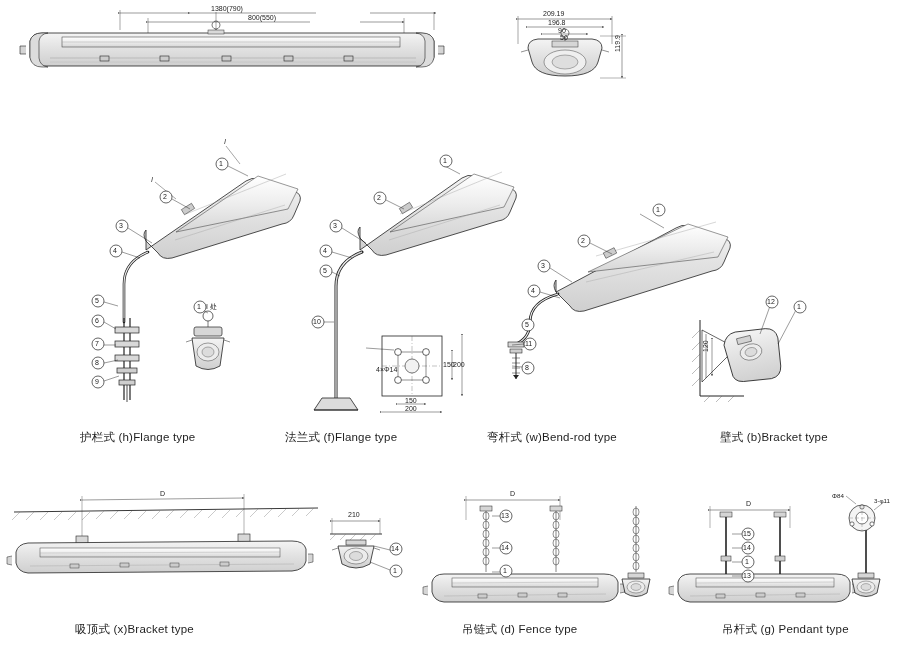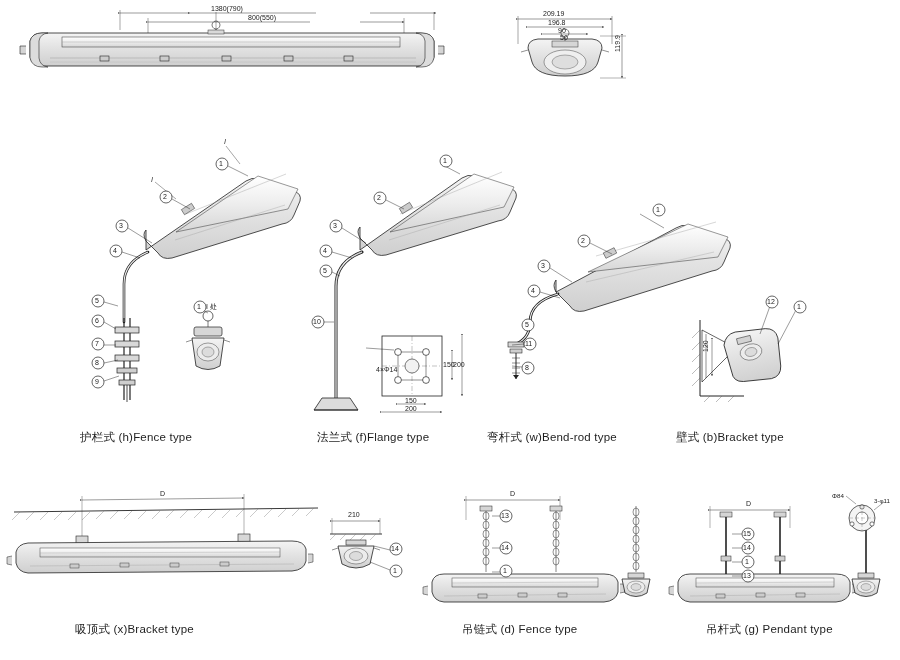--- a/index.html
+++ b/index.html
@@ -554,21 +554,21 @@
 
   <div class="lbl" style="left:702px;top:352px;transform:rotate(-90deg);transform-origin:left top;">120</div>
 
   <div class="lbl" style="left:160px;top:490px;">D</div>
   <div class="lbl" style="left:348px;top:511px;">210</div>
   <div class="lbl" style="left:510px;top:490px;">D</div>
   <div class="lbl" style="left:746px;top:500px;">D</div>
   <div class="lbl sm" style="left:832px;top:492px;">Φ84</div>
   <div class="lbl sm" style="left:874px;top:497px;">3-φ11</div>
 
-  <div class="cap" style="left:80px;top:430px;">护栏式 (h)Fence type</div>
-  <div class="cap" style="left:285px;top:430px;margin-left:32px;">法兰式 (f)Flange type</div>
+  <div class="cap" style="left:80px;top:430px;">护栏式 (h)Flange type</div>
+  <div class="cap" style="left:285px;top:430px;">法兰式 (f)Flange type</div>
   <div class="cap" style="left:487px;top:430px;text-align:center;">弯杆式 (w)Bend-rod type</div>
-  <div class="cap" style="left:676px;top:430px;">壁式 (b)Bracket type</div>
+  <div class="cap" style="left:720px;top:430px;">壁式 (b)Bracket type</div>
   <div class="cap" style="left:75px;top:622px;">吸顶式 (x)Bracket type</div>
   <div class="cap" style="left:462px;top:622px;">吊链式 (d) Fence type</div>
-  <div class="cap" style="left:706px;top:622px;text-align:center;">吊杆式 (g) Pendant type</div>
+  <div class="cap" style="left:722px;top:622px;text-align:center;">吊杆式 (g) Pendant type</div>
 
 </div>
 
 </body></html>

